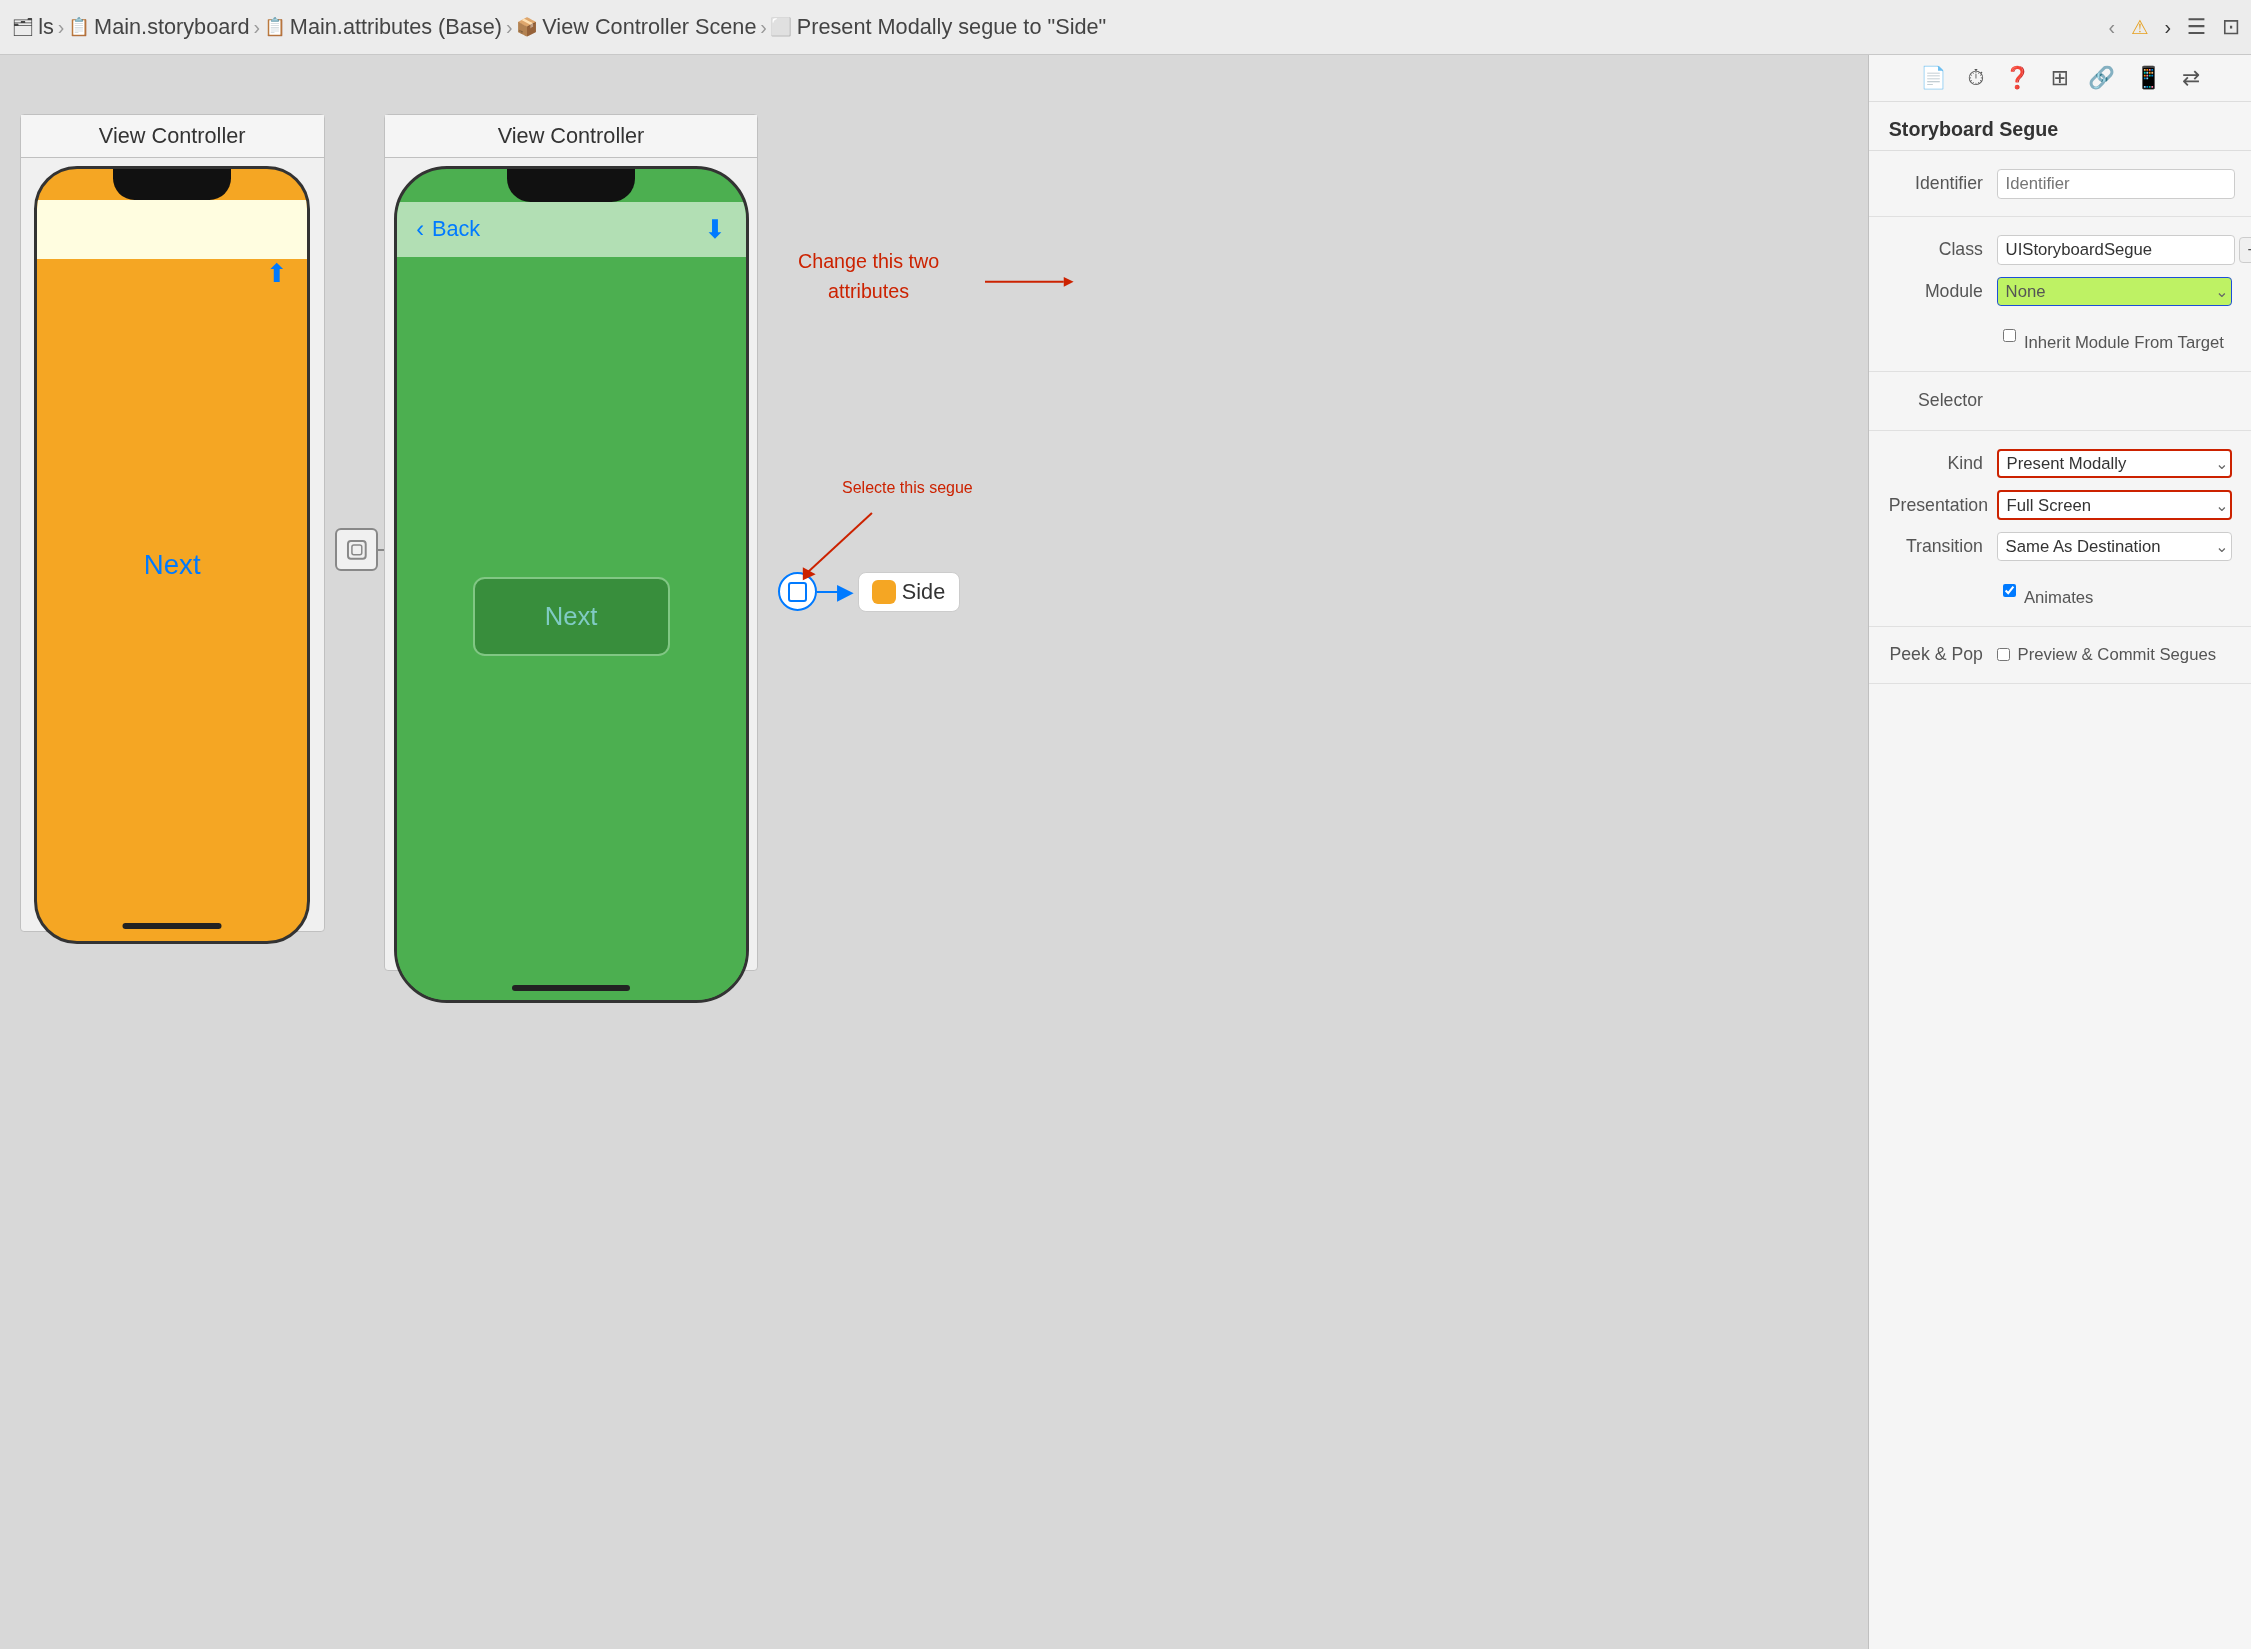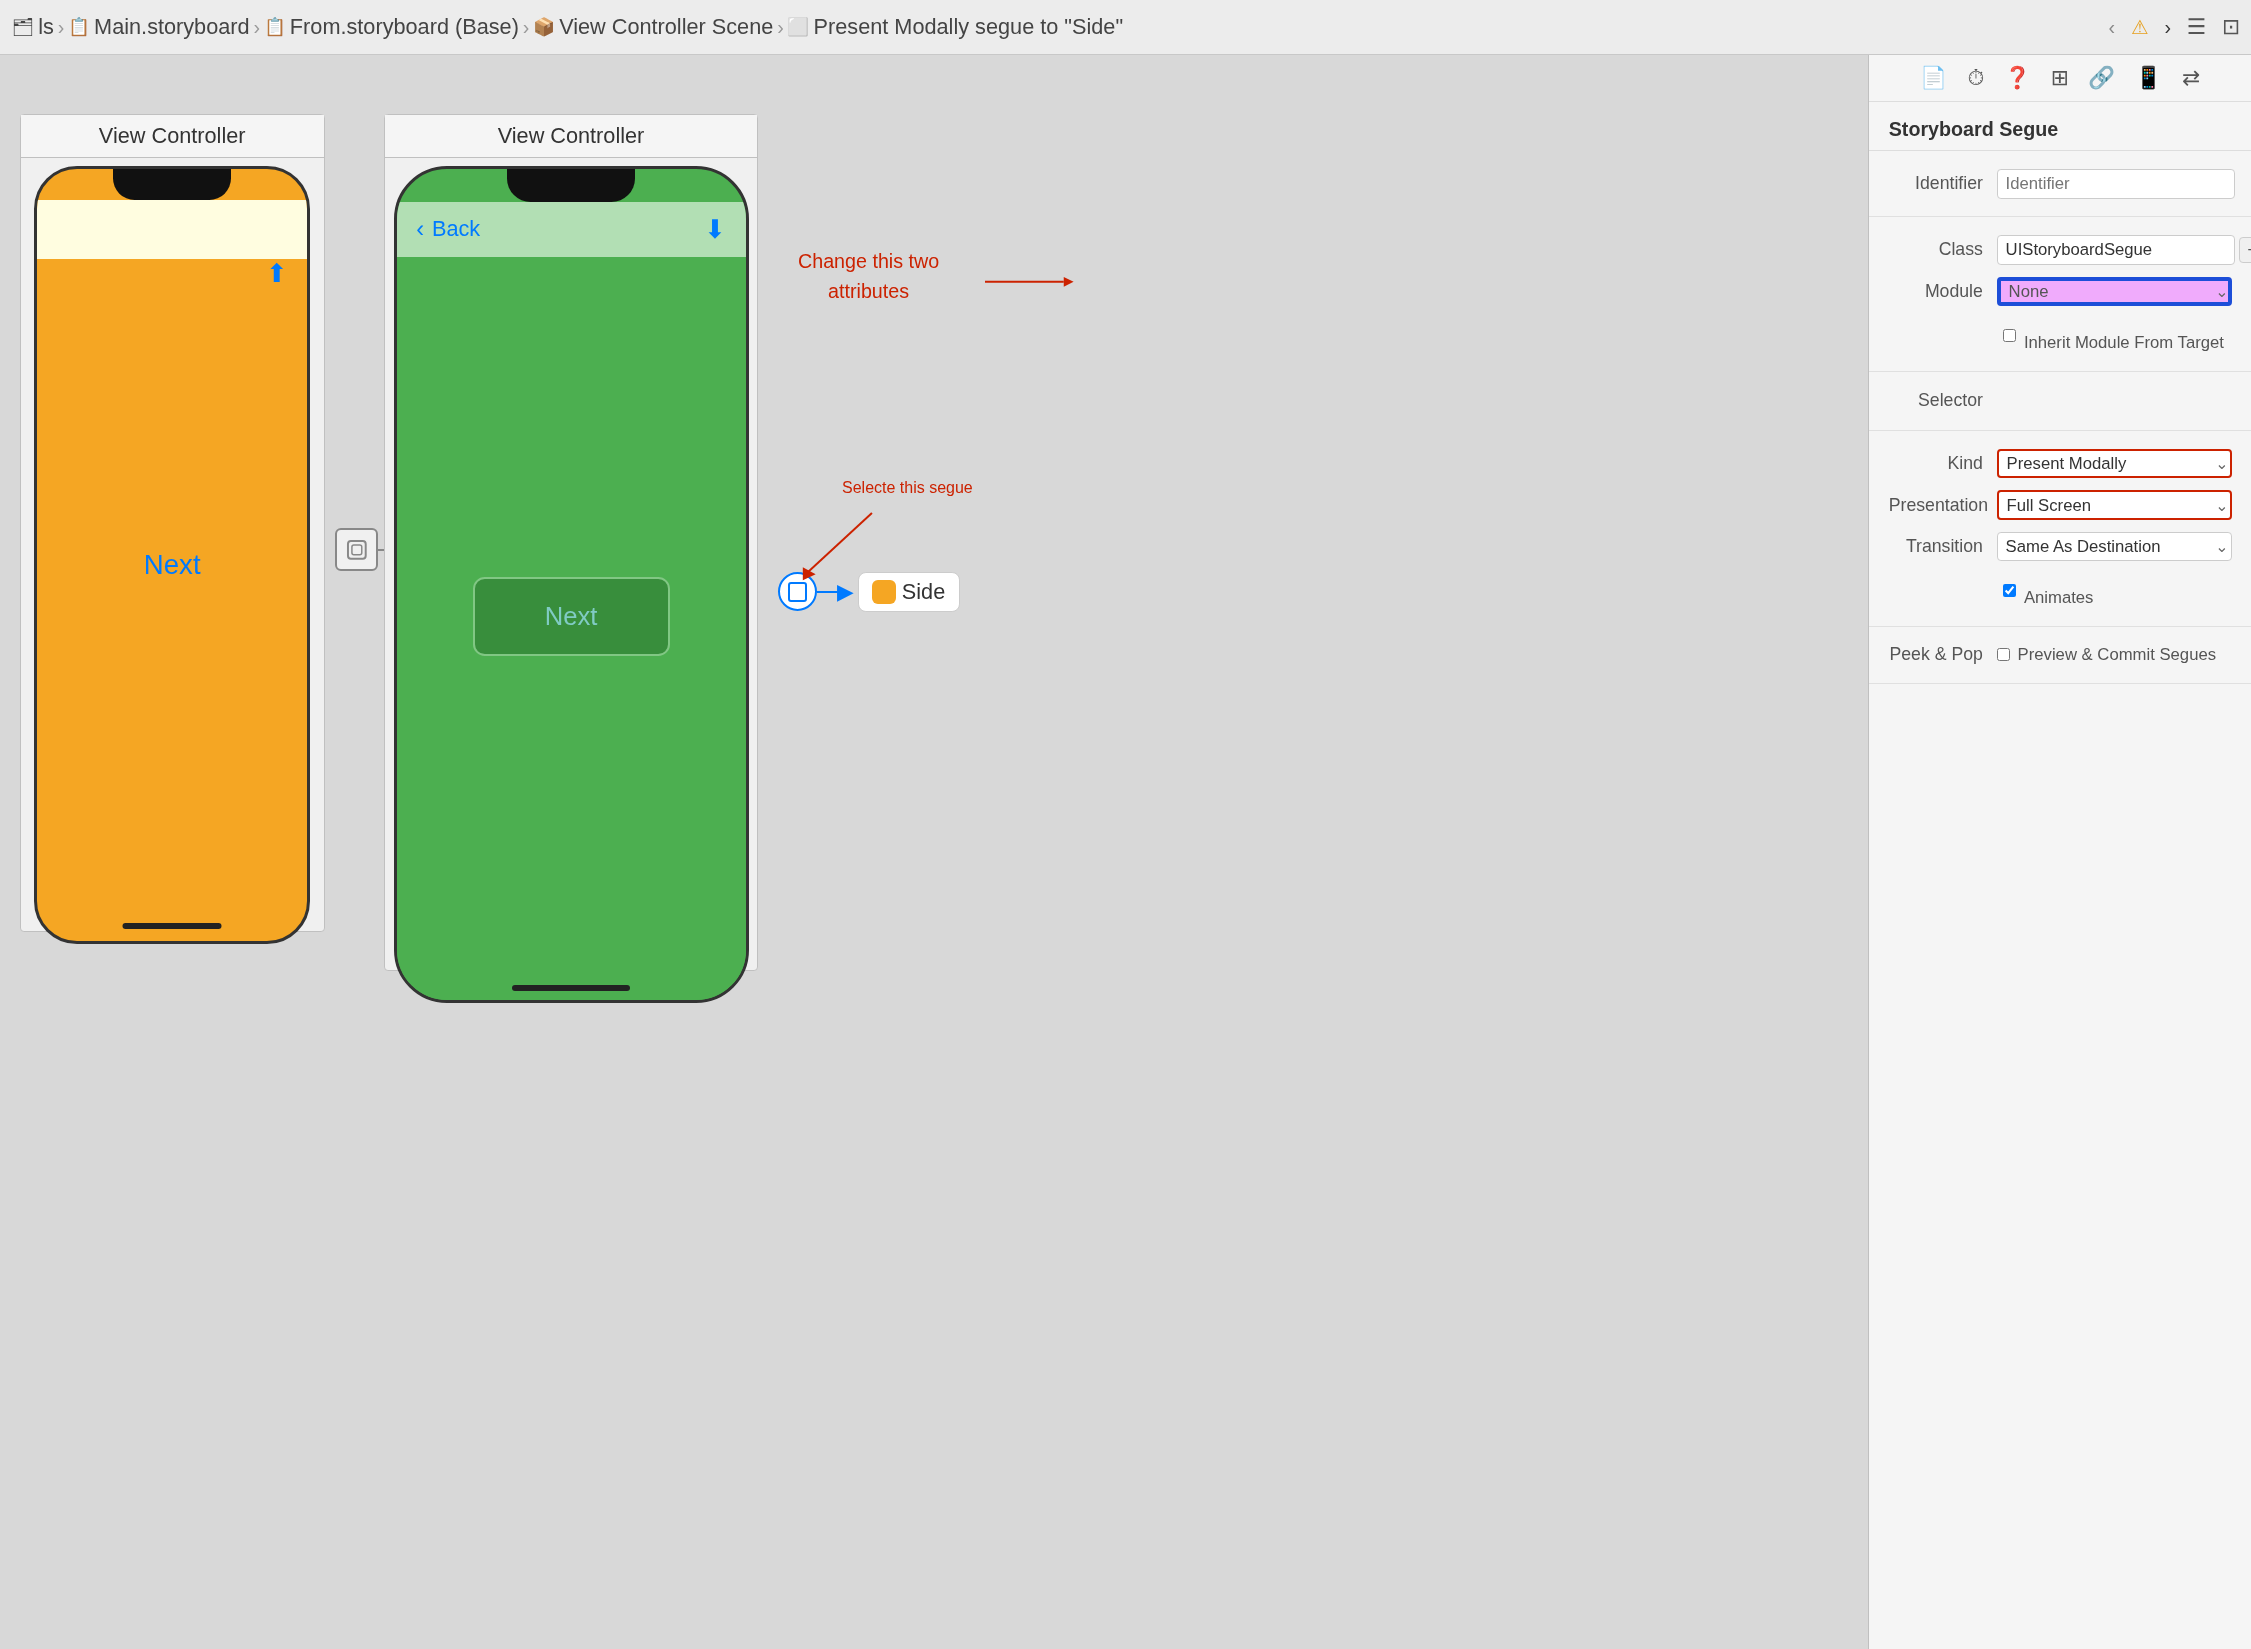--- a/index.html
+++ b/index.html
@@ -399,25 +399,25 @@
       display: flex;
       align-items: center;
       justify-content: center;
       font-size: 15.8px;
       cursor: pointer;
       color: #555;
     }
     .panel-module-select {
       flex: 1;
       height: 29.6px;
-      border: 4px solid #1d4ed8;
+      border: 1px solid #1d4ed8;
       border-radius: 3.9px;
       padding: 0 7.9px;
       font-size: 16.7px;
-      background: #f0abfc;
+      background: #bef264;
       color: #555;
       appearance: none;
       outline: none;
     }
     .panel-checkbox-row {
       display: flex;
       align-items: center;
       padding: 5.9px 19.7px 5.9px 134px;
     }
     .panel-checkbox {
@@ -462,21 +462,21 @@
       <span>ls</span>
     </span>
     <span class="breadcrumb-sep">›</span>
     <span class="breadcrumb-item">
       <span style="font-size:17.7px; color:#f5a623;">📋</span>
       <span>Main.storyboard</span>
     </span>
     <span class="breadcrumb-sep">›</span>
     <span class="breadcrumb-item">
       <span style="font-size:17.7px; color:#f5a623;">📋</span>
-      <span>From.storyboard (Base)</span>
+      <span>Main.attributes (Base)</span>
     </span>
     <span class="breadcrumb-sep">›</span>
     <span class="breadcrumb-item">
       <span style="font-size:17.7px;">📦</span>
       <span>View Controller Scene</span>
     </span>
     <span class="breadcrumb-sep">›</span>
     <span class="breadcrumb-item">
       <span style="font-size:17.7px;">⬜</span>
       <span>Present Modally segue to "Side"</span>

